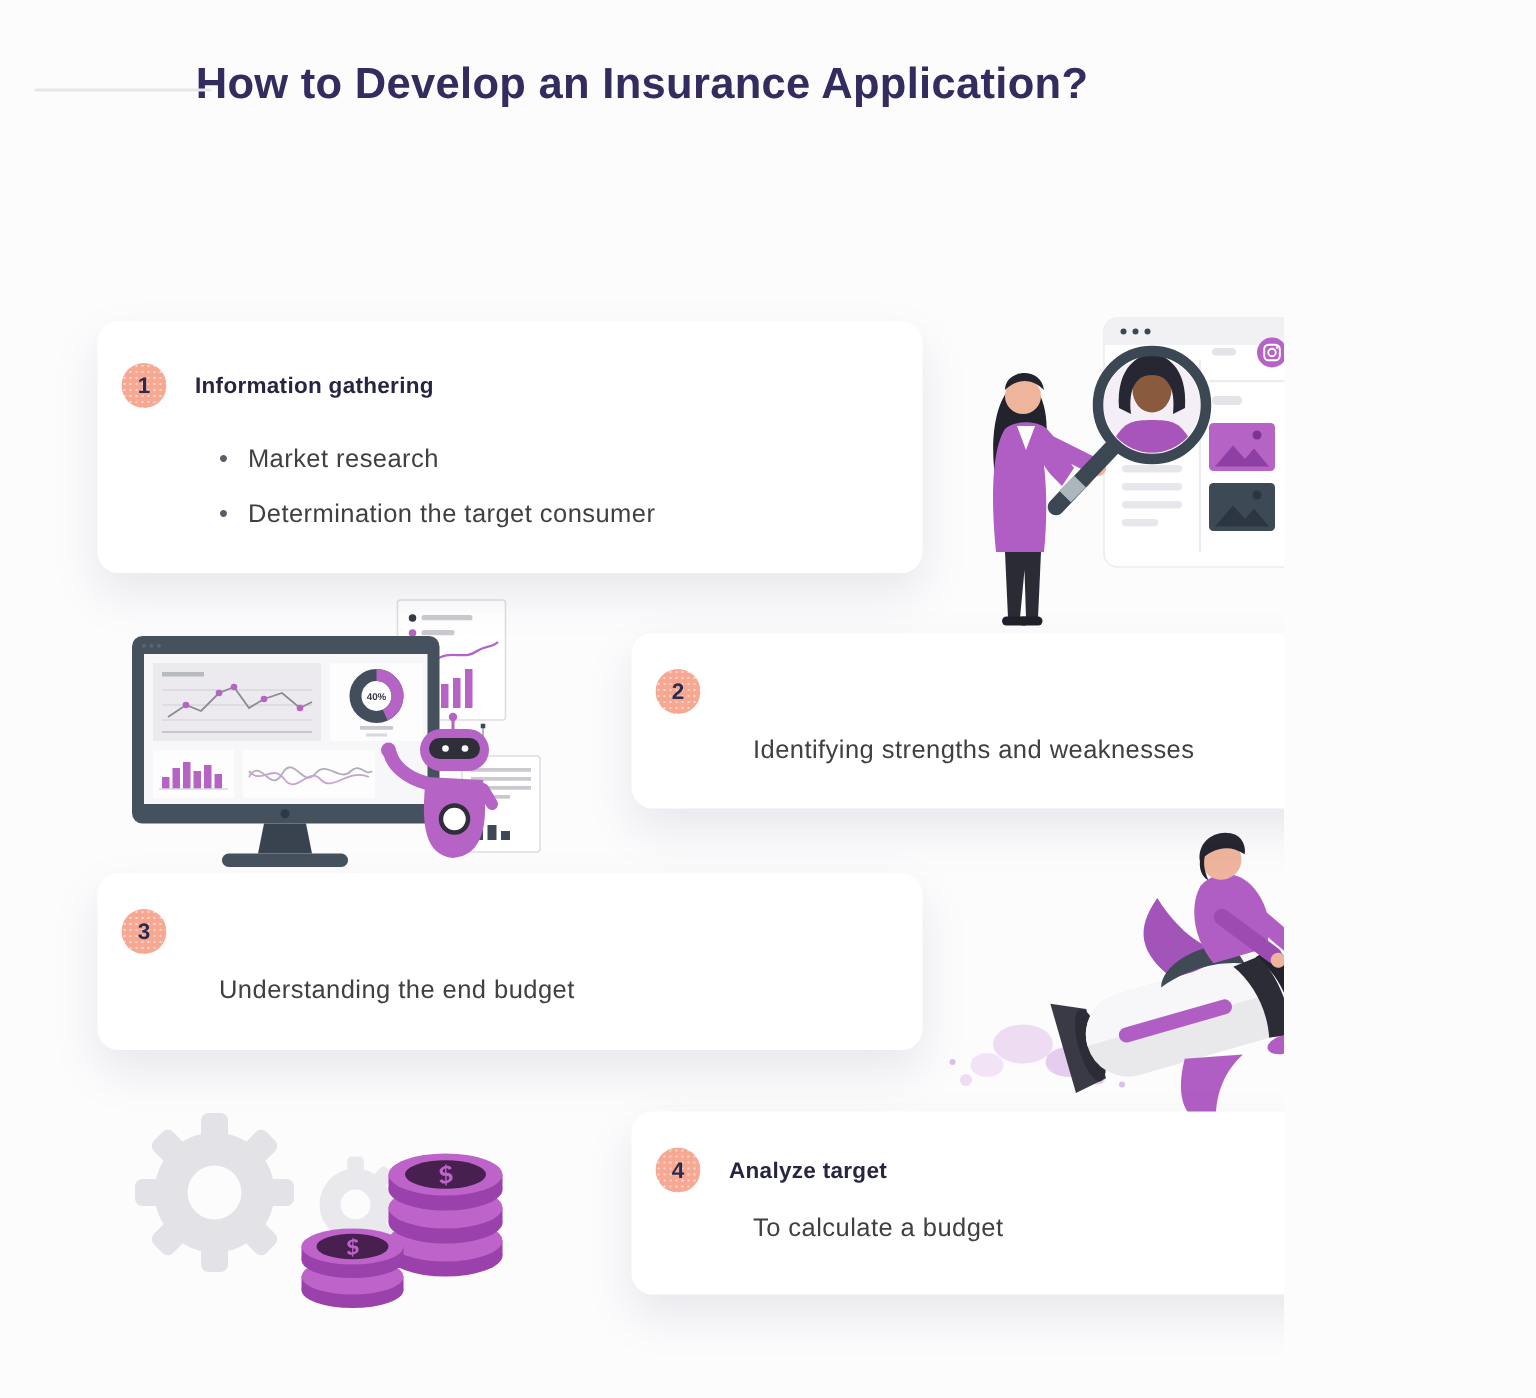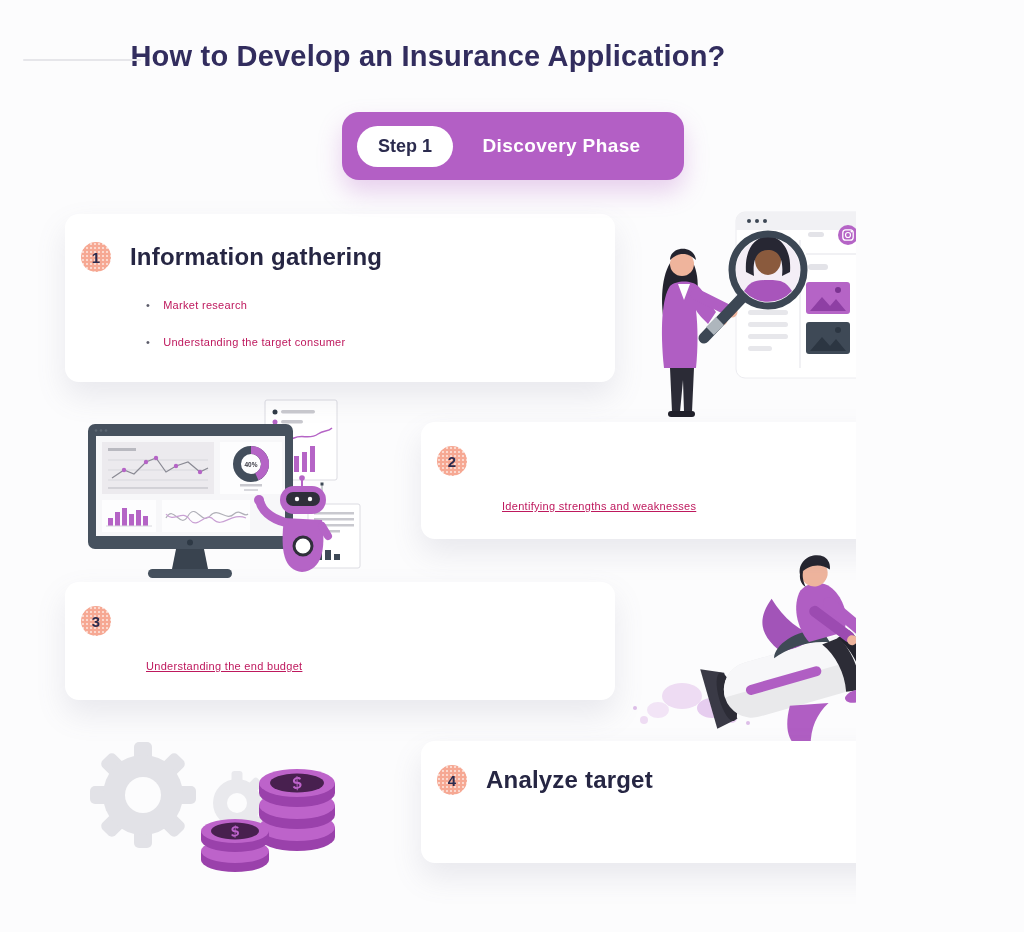--- a/index.html
+++ b/index.html
@@ -16,59 +16,55 @@
   .step-badge{margin-left:15px;background:#fff;color:#2b2b4e;font-size:18px;font-weight:700;
         border-radius:22px;padding:10px 21px;}
   .step-title{flex:1;text-align:center;color:#fff;font-size:19px;font-weight:700;letter-spacing:.4px;padding-right:14px;}
   
   .card{position:absolute;background:#fff;border-radius:14px;z-index:2;
         box-shadow:0 14px 30px rgba(110,110,140,.14);padding:26px 24px 20px 16px;box-sizing:border-box;}
   .card-head{display:flex;align-items:center;gap:19px;}
   .num-badge{width:30px;height:30px;border-radius:50%;flex:0 0 30px;display:flex;align-items:center;justify-content:center;
         background:#f6a893;background-image:radial-gradient(rgba(255,255,255,.55) .8px,transparent 1px);
         background-size:4px 4px;color:#2b2b4e;font-size:15px;font-weight:700;}
-  .card-title{margin:0;font-size:24px;font-weight:700;color:#262643;letter-spacing:.2px;}
-  .card-body{margin:15px 0 0 65px;color:#be185d;font-size:11px;letter-spacing:.3px;}
+  .card-title{margin:0;font-size:15px;font-weight:700;color:#262643;letter-spacing:.2px;}
+  .card-body{margin:15px 0 0 65px;color:#404040;font-size:17px;letter-spacing:.3px;}
   ul.card-body{list-style:none;padding:0;}
   ul.card-body li{line-height:37px;}
   ul.card-body li::before{content:"•";margin-right:13px;color:#5b5b69;}
-  .card-subtitle{margin-top:24px;text-decoration:underline;}
+  .card-subtitle{margin-top:14px;}
   #card-1{left:65px;top:214px;width:550px;height:168px;padding-top:28px;}
   #card-2{left:421px;top:422px;width:539px;height:117px;padding-top:24px;}
   #card-3{left:65px;top:582px;width:550px;height:118px;padding-top:24px;}
   #card-4{left:421px;top:741px;width:539px;height:122px;padding-top:24px;}
   .illus{position:absolute;z-index:1;}
   #illus-research{left:648px;top:198px;}
   #illus-analytics{left:70px;top:392px;}
   #illus-rocket{left:630px;top:548px;}
   #illus-costs{left:85px;top:733px;}
   svg text{font-family:"Liberation Sans",sans-serif;}
 </style>
 </head>
 <body>
 
 <div class="page">
 
   <h1 class="page-title">How to Develop an Insurance Application?</h1>
   <span class="title-line left"></span>
   <span class="title-line right"></span>
 
-  <div class="step-pill">
-    <span class="step-badge">Step 1</span>
-    <span class="step-title">Discovery Phase</span>
-  </div>
 
   <div class="card" id="card-1">
     <div class="card-head">
       <span class="num-badge">1</span>
       <h2 class="card-title">Information gathering</h2>
     </div>
     <ul class="card-body">
       <li>Market research</li>
-      <li>Understanding the target consumer</li>
+      <li>Determination the target consumer</li>
     </ul>
   </div>
 
   <div class="card" id="card-2">
     <div class="card-head">
       <span class="num-badge">2</span>
     </div>
     <div class="card-body card-subtitle">Identifying strengths and weaknesses</div>
   </div>
 
@@ -77,20 +73,21 @@
       <span class="num-badge">3</span>
     </div>
     <div class="card-body card-subtitle">Understanding the end budget</div>
   </div>
 
   <div class="card" id="card-4">
     <div class="card-head">
       <span class="num-badge">4</span>
       <h2 class="card-title">Analyze target</h2>
     </div>
+    <div class="card-body card-subtitle">To calculate a budget</div>
   </div>
 
   <svg class="illus" id="illus-research" width="300" height="222" viewBox="0 0 300 222">
     <g>
       <rect x="88" y="14" width="198" height="166" rx="9" fill="#ffffff" stroke="#ececf0"></rect>
       <path d="M88,32 v-9 a9,9 0 0 1 9,-9 h180 a9,9 0 0 1 9,9 v9 Z" fill="#f1f1f4"></path>
       <circle cx="101" cy="23" r="2" fill="#3d4754"></circle>
         <circle cx="109" cy="23" r="2" fill="#3d4754"></circle>
         <circle cx="117" cy="23" r="2" fill="#3d4754"></circle>
       <line x1="152" y1="42" x2="152" y2="170" stroke="#ececf0" stroke-width="1.5"></line>

